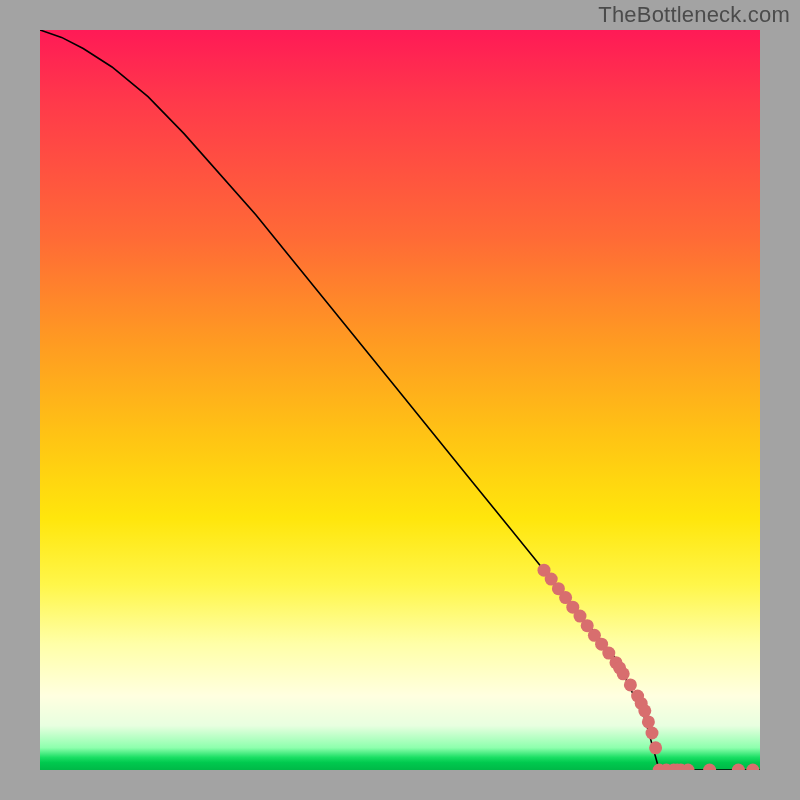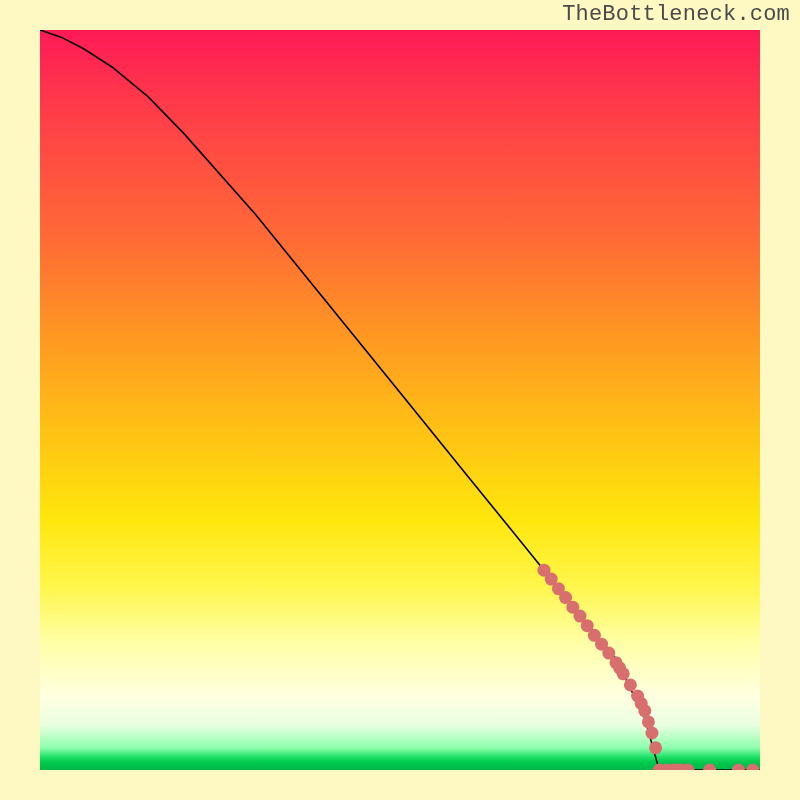--- a/index.html
+++ b/index.html
@@ -8,22 +8,21 @@
     width: 800px;
     height: 800px;
     background: #000;
     font-family: Arial, Helvetica, sans-serif;
     overflow: hidden;
   }
   .frame {
     position: relative;
     width: 800px;
     height: 800px;
-    background: #fef9c3;
-    font-family: Liberation Mono, monospace;
+    background: #a3a3a3;
   }
   .watermark {
     position: absolute;
     top: 2px;
     right: 10px;
     color: #4b4b4b;
     font-size: 22px;
     font-weight: 500;
     letter-spacing: 0.2px;
   }

